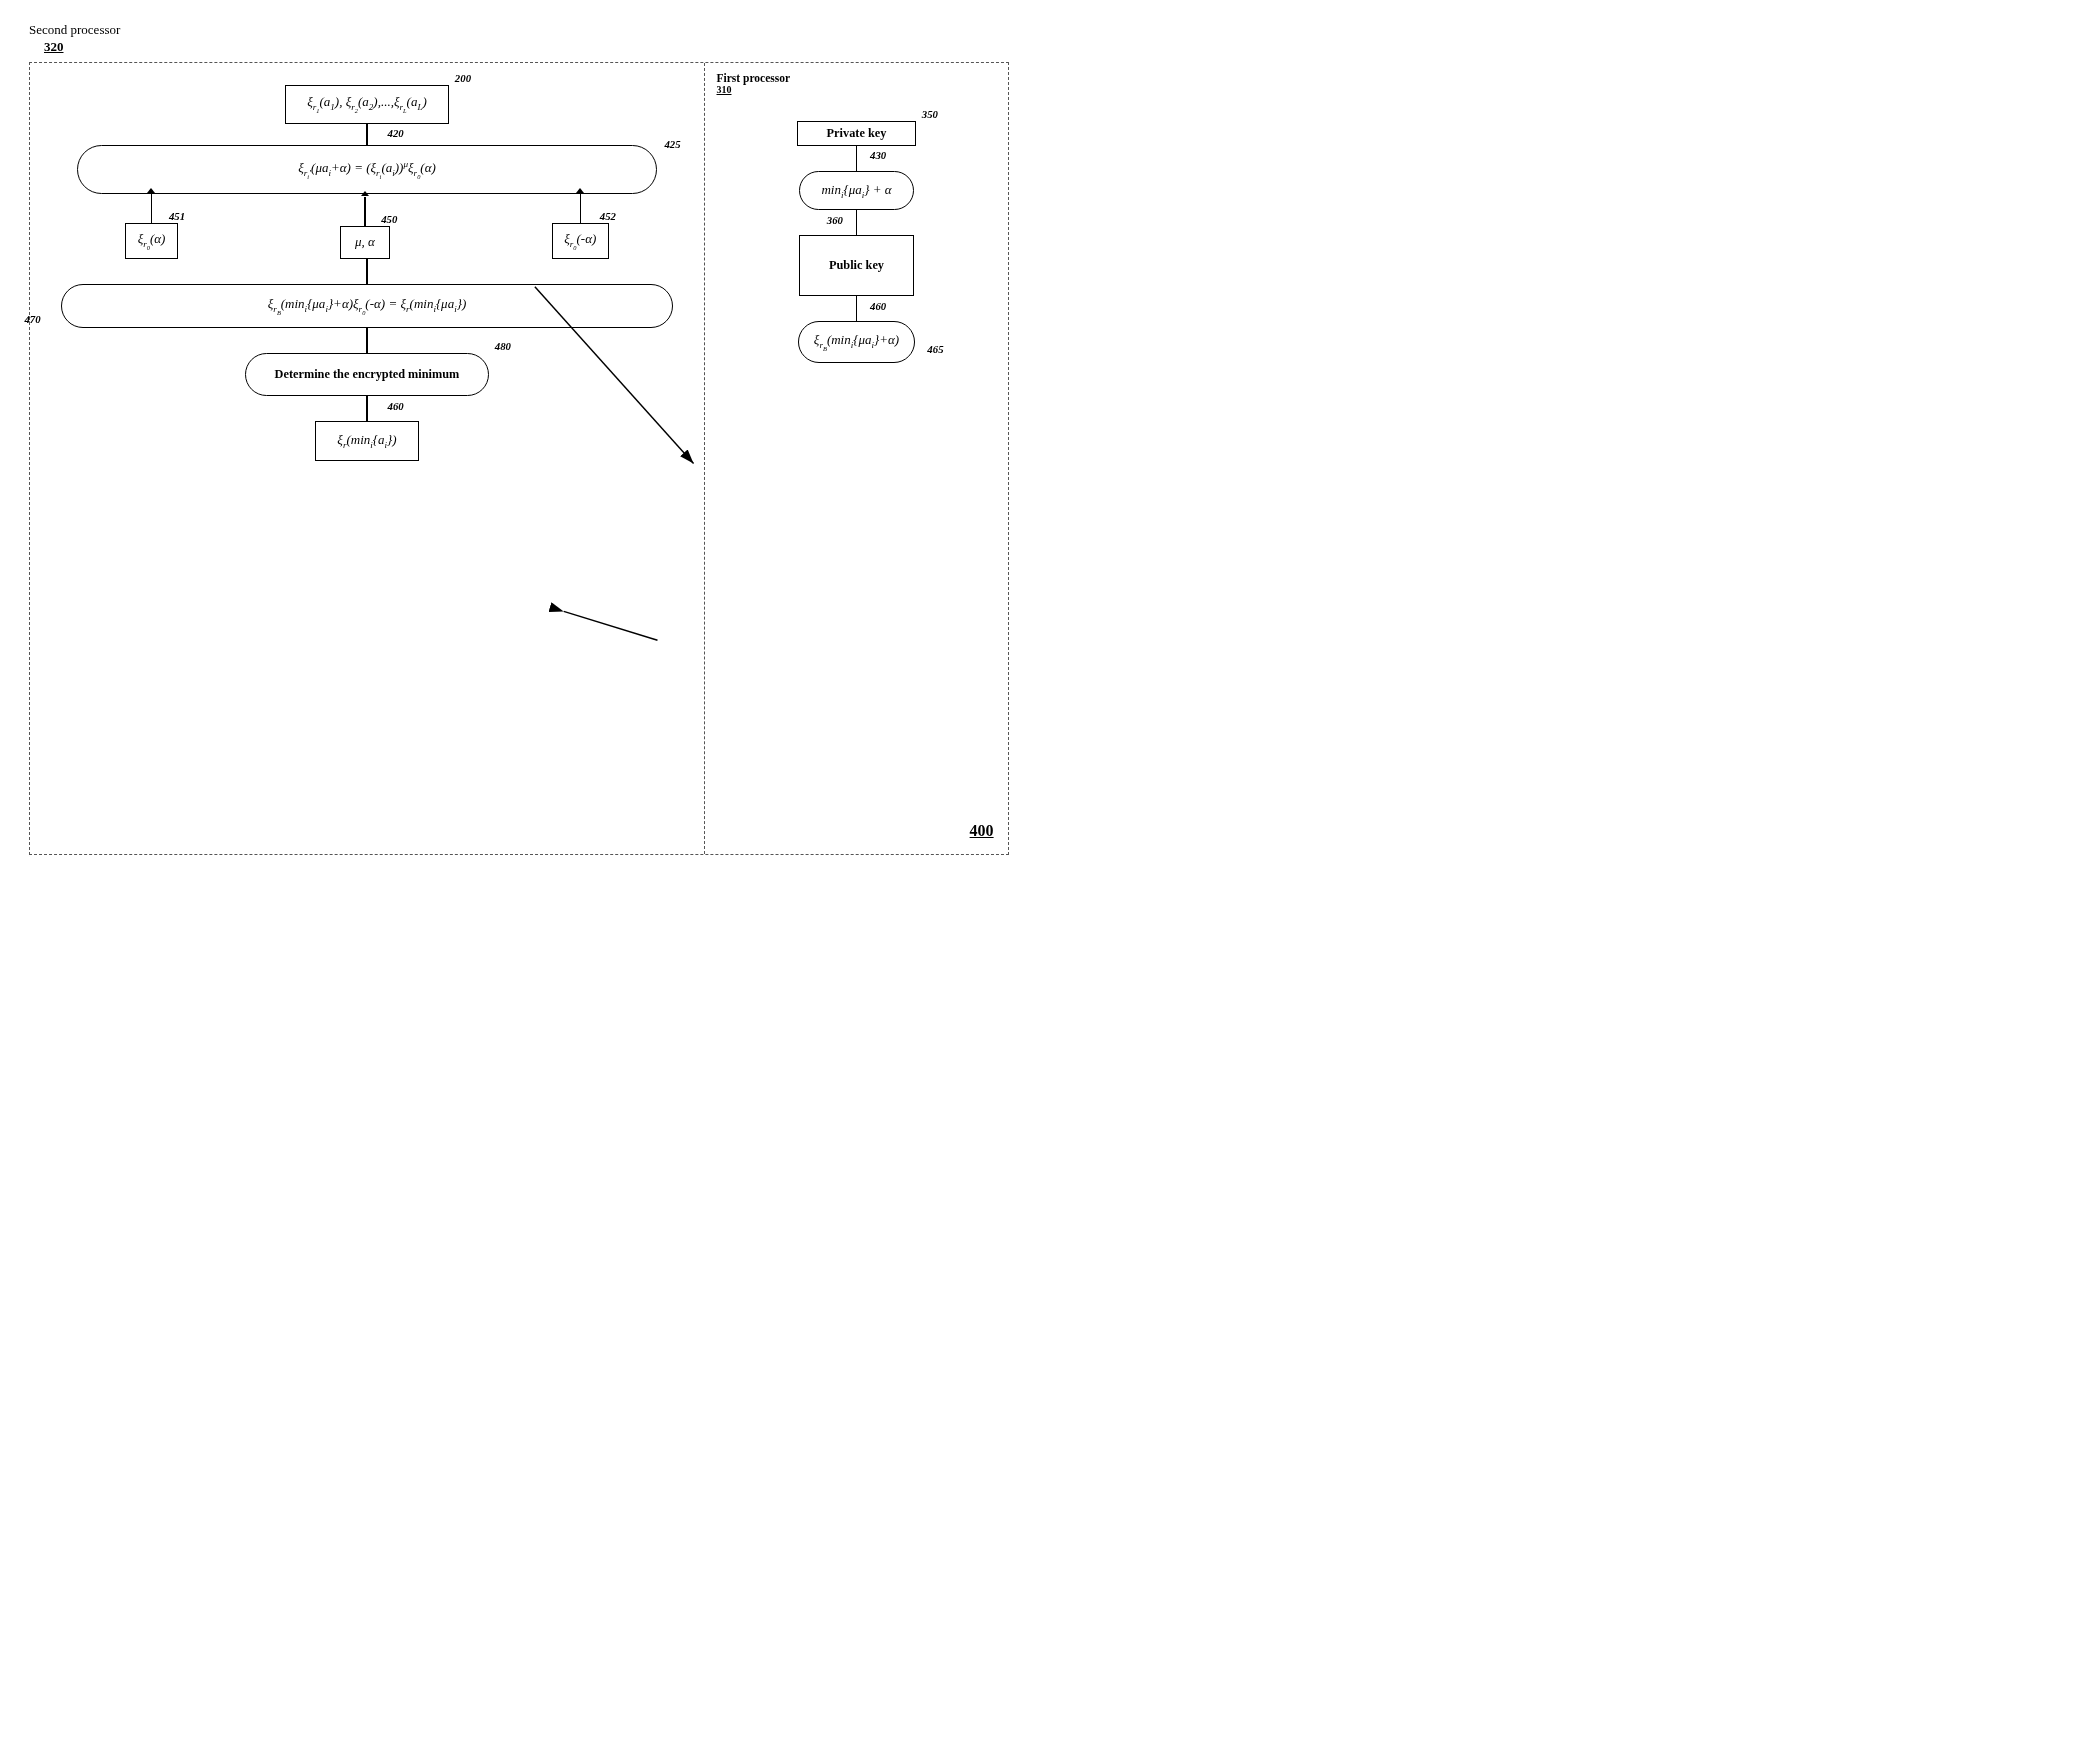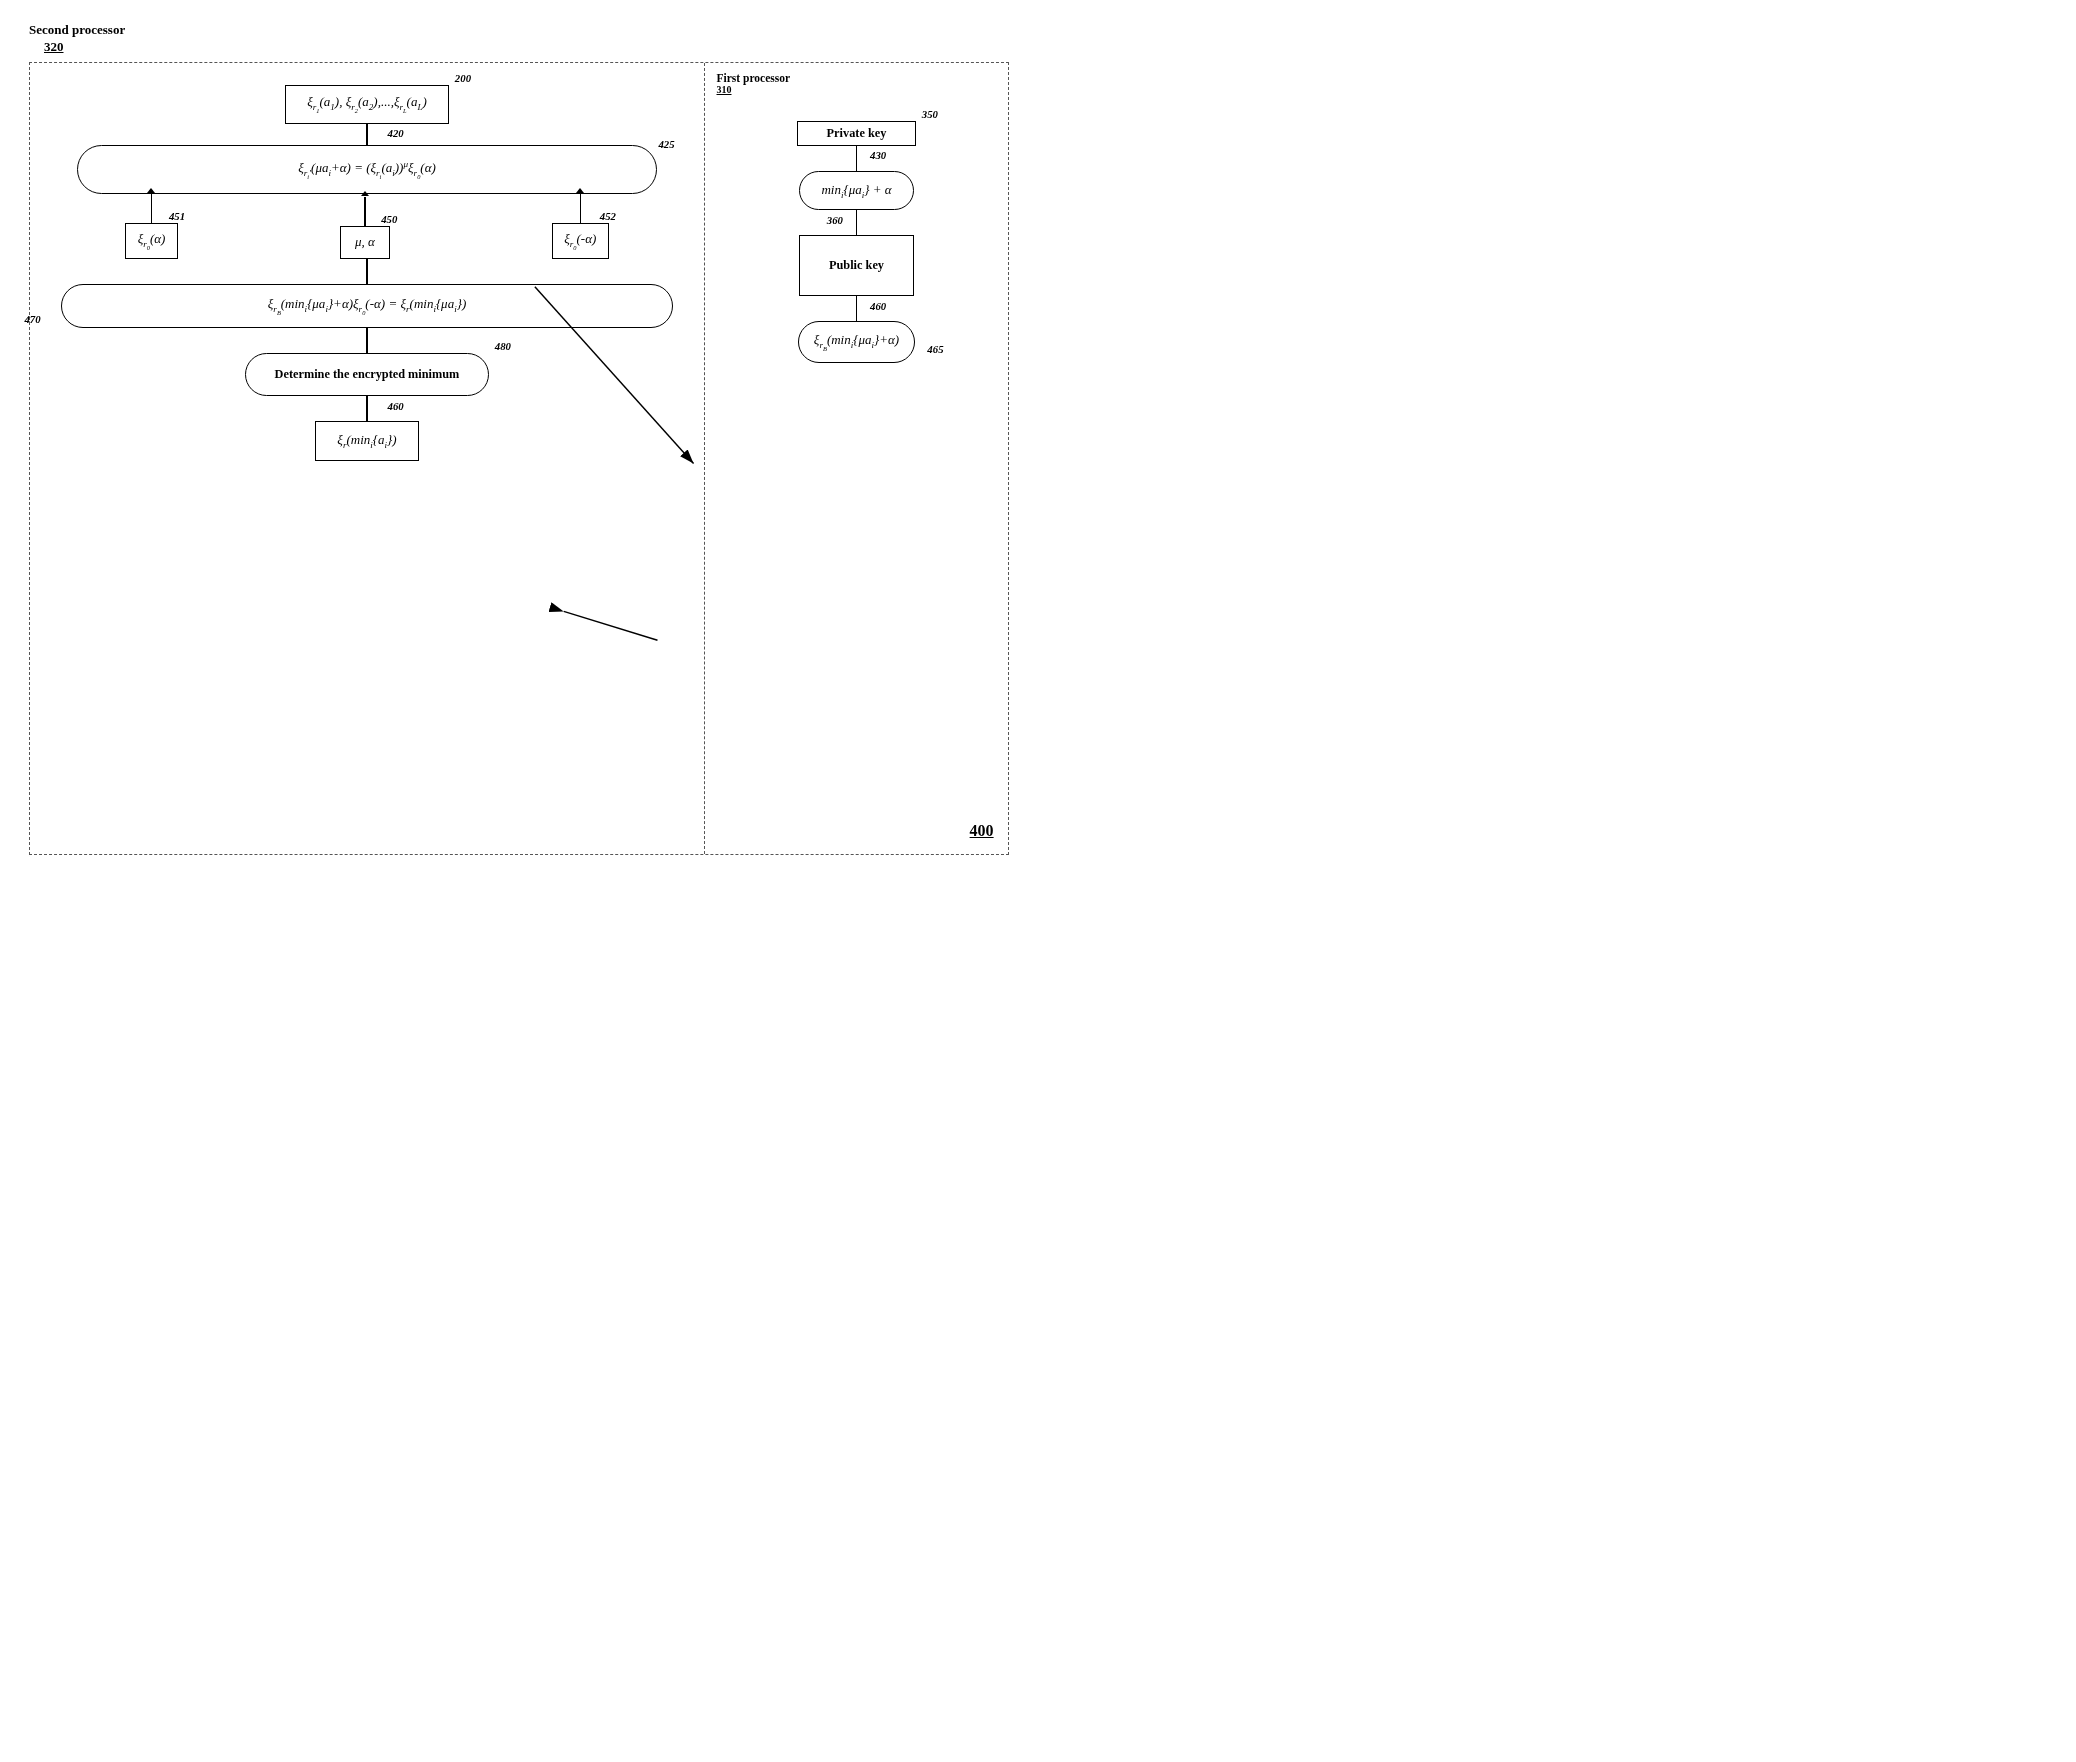--- a/index.html
+++ b/index.html
@@ -6,21 +6,21 @@
     body {
       background: #fff;
       font-family: 'Times New Roman', Times, serif;
       width: 1038px;
       min-height: 881px;
       padding: 21.6px 29px;
     }
 
     .page-title {
       font-size: 13px;
-      font-weight: bold;
+      font-weight: normal;
       margin-bottom: 1.4px;
     }
     .page-title-underline {
       display: inline-block;
       text-decoration: underline;
       font-size: 13px;
       font-weight: bold;
       margin-left: 15px;
     }
 
@@ -172,21 +172,21 @@
         <div class="arrow-down" style="height:21.6px;"></div>
         <span class="ref-num" style="position:absolute;right:-36px;top:3.6px;">420</span>
       </div>
 
       <div style="position:relative; width:100%;">
         <div class="box-rounded" style="padding:13px 21.6px; font-size:13.7px; width:90%; margin:0 auto; border-radius:43px;">
           <span class="math">
             ξ<sub>r<sub>i</sub>'</sub>(μa<sub>i</sub>+α) = (ξ<sub>r<sub>i</sub></sub>(a<sub>i</sub>))<sup>μ</sup>ξ<sub>r<sub>0</sub></sub>(α)
           </span>
         </div>
-        <span class="ref-num" style="position:absolute;top:-7.2px;right:15px;">425</span>
+        <span class="ref-num" style="position:absolute;top:-7.2px;right:9px;">425</span>
       </div>
 
       <div class="small-boxes-row" style="margin-top:0;">
 
         <div class="flex-col">
           <div class="arrow-up" style="height:29px;"></div>
           <div style="position:relative;">
             <div class="box-rect" style="padding:7.2px 11.5px;">
               <span class="math">ξ<sub>r<sub>0</sub></sub>(α)</span>
             </div>

